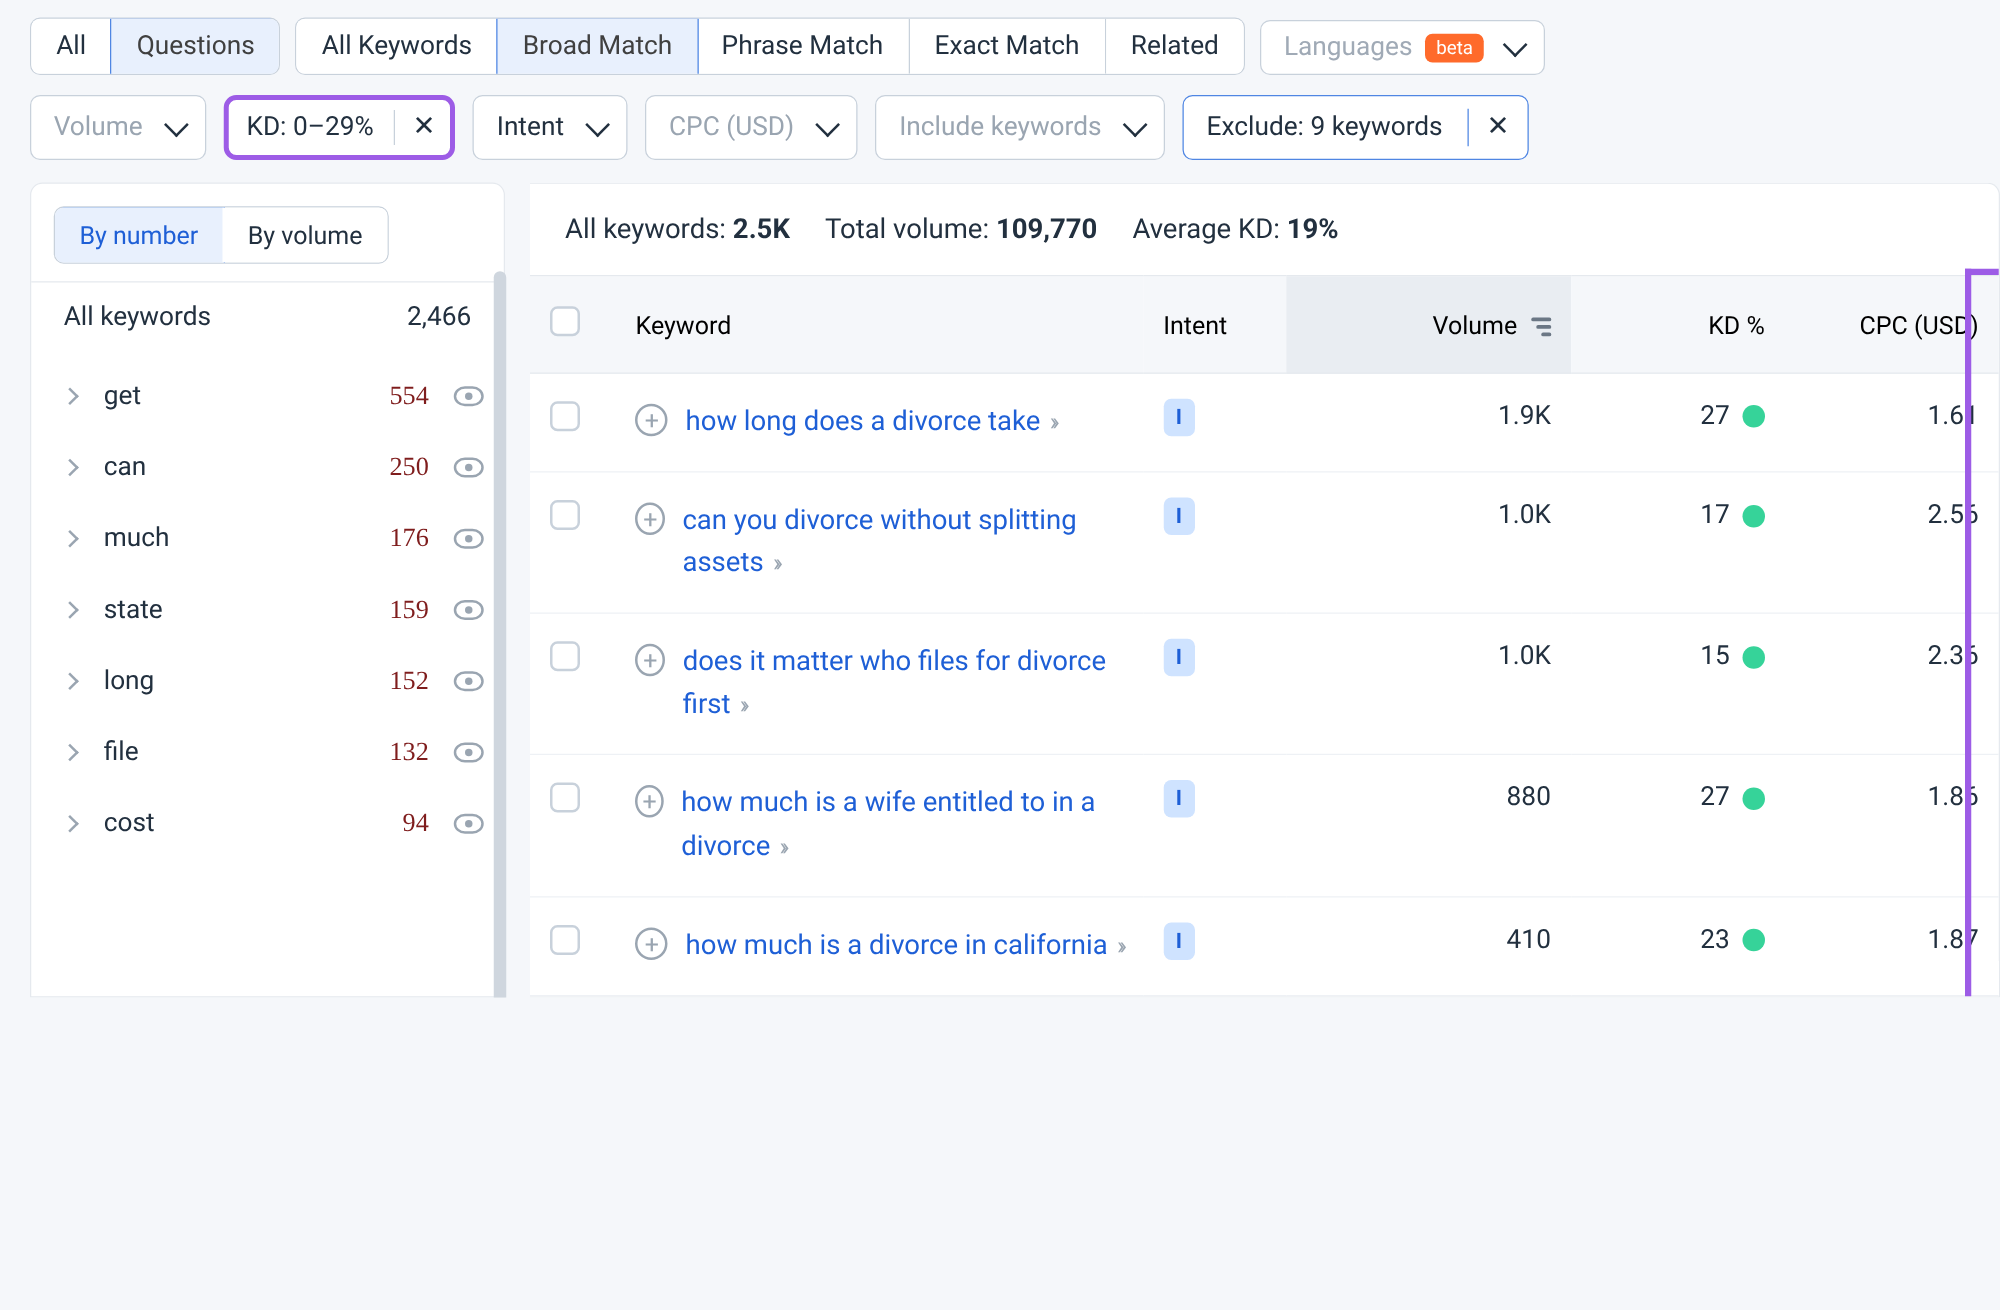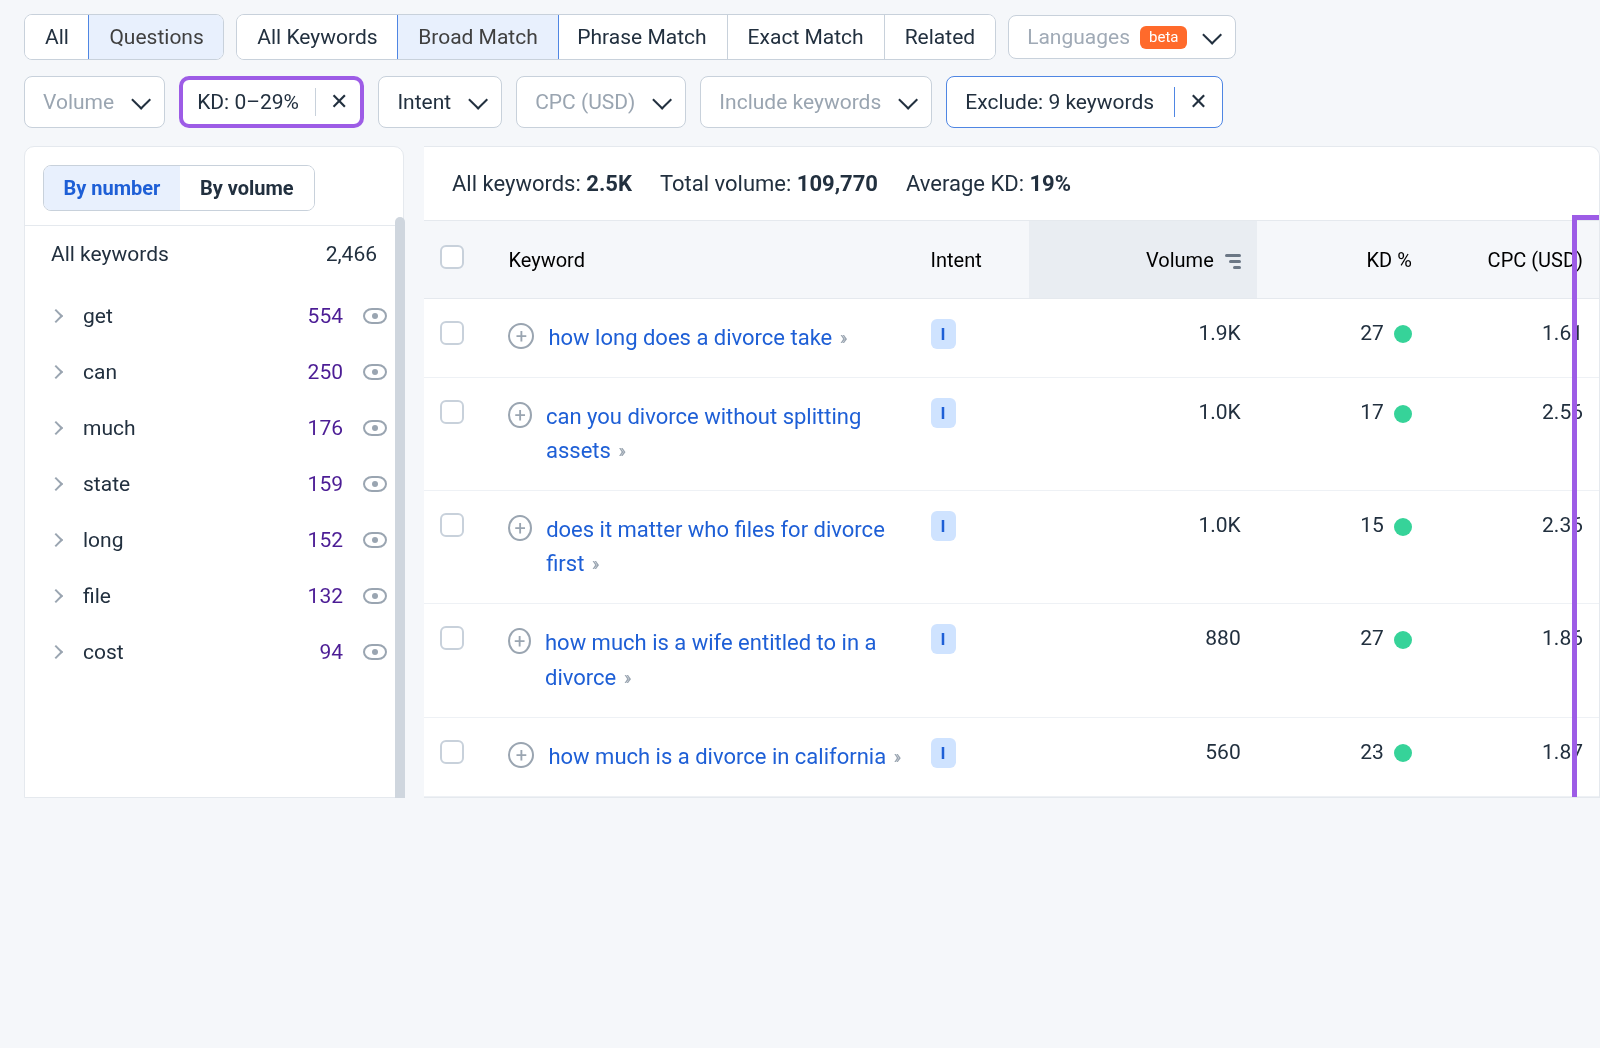--- a/index.html
+++ b/index.html
@@ -9,21 +9,21 @@
     color: #22303f;
     font-size: 20px;
     width: 1600px;
   }
 
   
   .top-tabs {
     display: flex;
     gap: 12px;
     padding: 14px 24px 10px;
-    align-items: center;
+    align-items: flex-end;
   }
   .seg-group {
     display: flex;
     border: 1.5px solid #c8d1db;
     border-radius: 8px;
     overflow: hidden;
     background: #fff;
   }
   .seg {
     padding: 10px 20px;
@@ -154,21 +154,20 @@
     overflow: hidden;
     width: fit-content;
   }
   .toggle-btn {
     padding: 10px 20px;
     font-size: 20px;
     background: #fff;
     color: #22303f;
     cursor: pointer;
     border-right: 1.5px solid #c8d1db;
-    font-weight: bold;
   }
   .toggle-btn:last-child { border-right: none; }
   .toggle-btn.active {
     border: 1.5px solid #4f86e3;
     margin: -1.5px;
     background: #e8f0fd;
     color: #1e5fd6;
   }
   .sidebar-header {
     display: flex;
@@ -189,21 +188,21 @@
     font-size: 21px;
   }
   .side-item .chev-r {
     width: 10px; height: 10px;
     border-right: 2.5px solid #9aa5b1;
     border-bottom: 2.5px solid #9aa5b1;
     transform: rotate(-45deg);
     margin-right: 10px;
   }
   .side-item .term { flex: 1; }
-  .side-item .count { color: #4c1d95; margin-right: 8px; }
+  .side-item .count { color: #7f1d1d; margin-right: 8px; font-family: Liberation Serif, serif; }
   .eye {
     width: 24px; height: 16px;
     border: 2px solid #9aa5b1;
     border-radius: 75% 75% 75% 75% / 100% 100% 100% 100%;
     position: relative;
   }
   .eye::after {
     content: "";
     position: absolute;
     width: 6px; height: 6px;
@@ -543,21 +542,21 @@
           </tr>
           <tr>
             <td><span class="cb"></span></td>
             <td>
               <div style="display:flex; gap:14px; align-items:flex-start;">
                 <span class="plus-circle">+</span>
                 <span class="kw-link">how much is a divorce in california <span class="dbl-chev">››</span></span>
               </div>
             </td>
             <td><span class="intent-badge">I</span></td>
-            <td class="right">560</td>
+            <td class="right">410</td>
             <td class="right">23<span class="kd-dot"></span></td>
             <td class="right">1.87</td>
           </tr>
         </tbody>
     </table>
 
     <div class="kd-col-overlay"></div>
   </div>
 </div>
 

